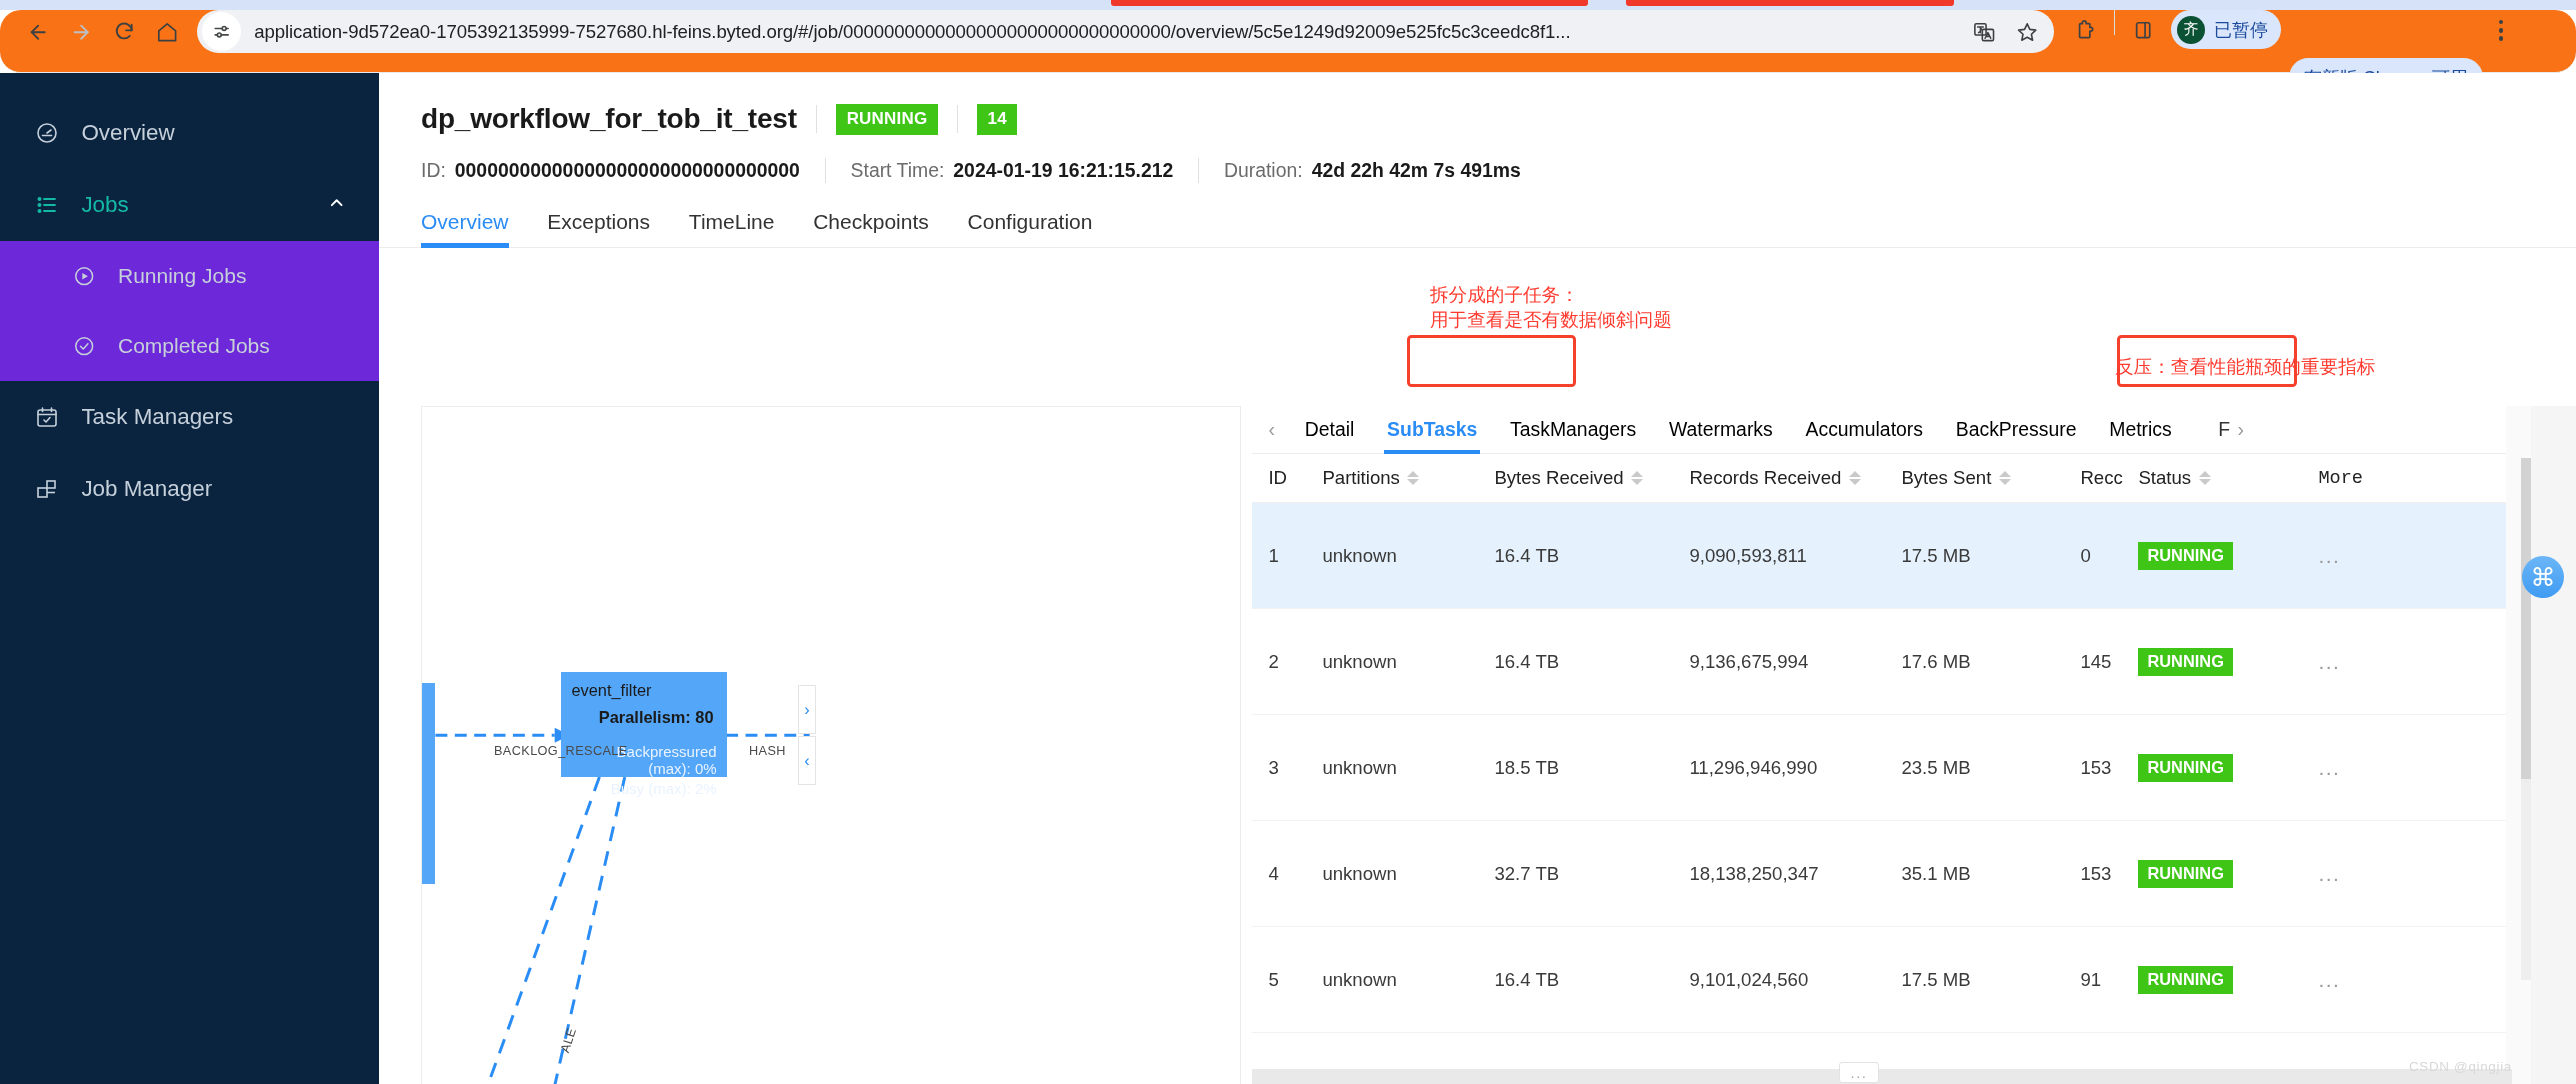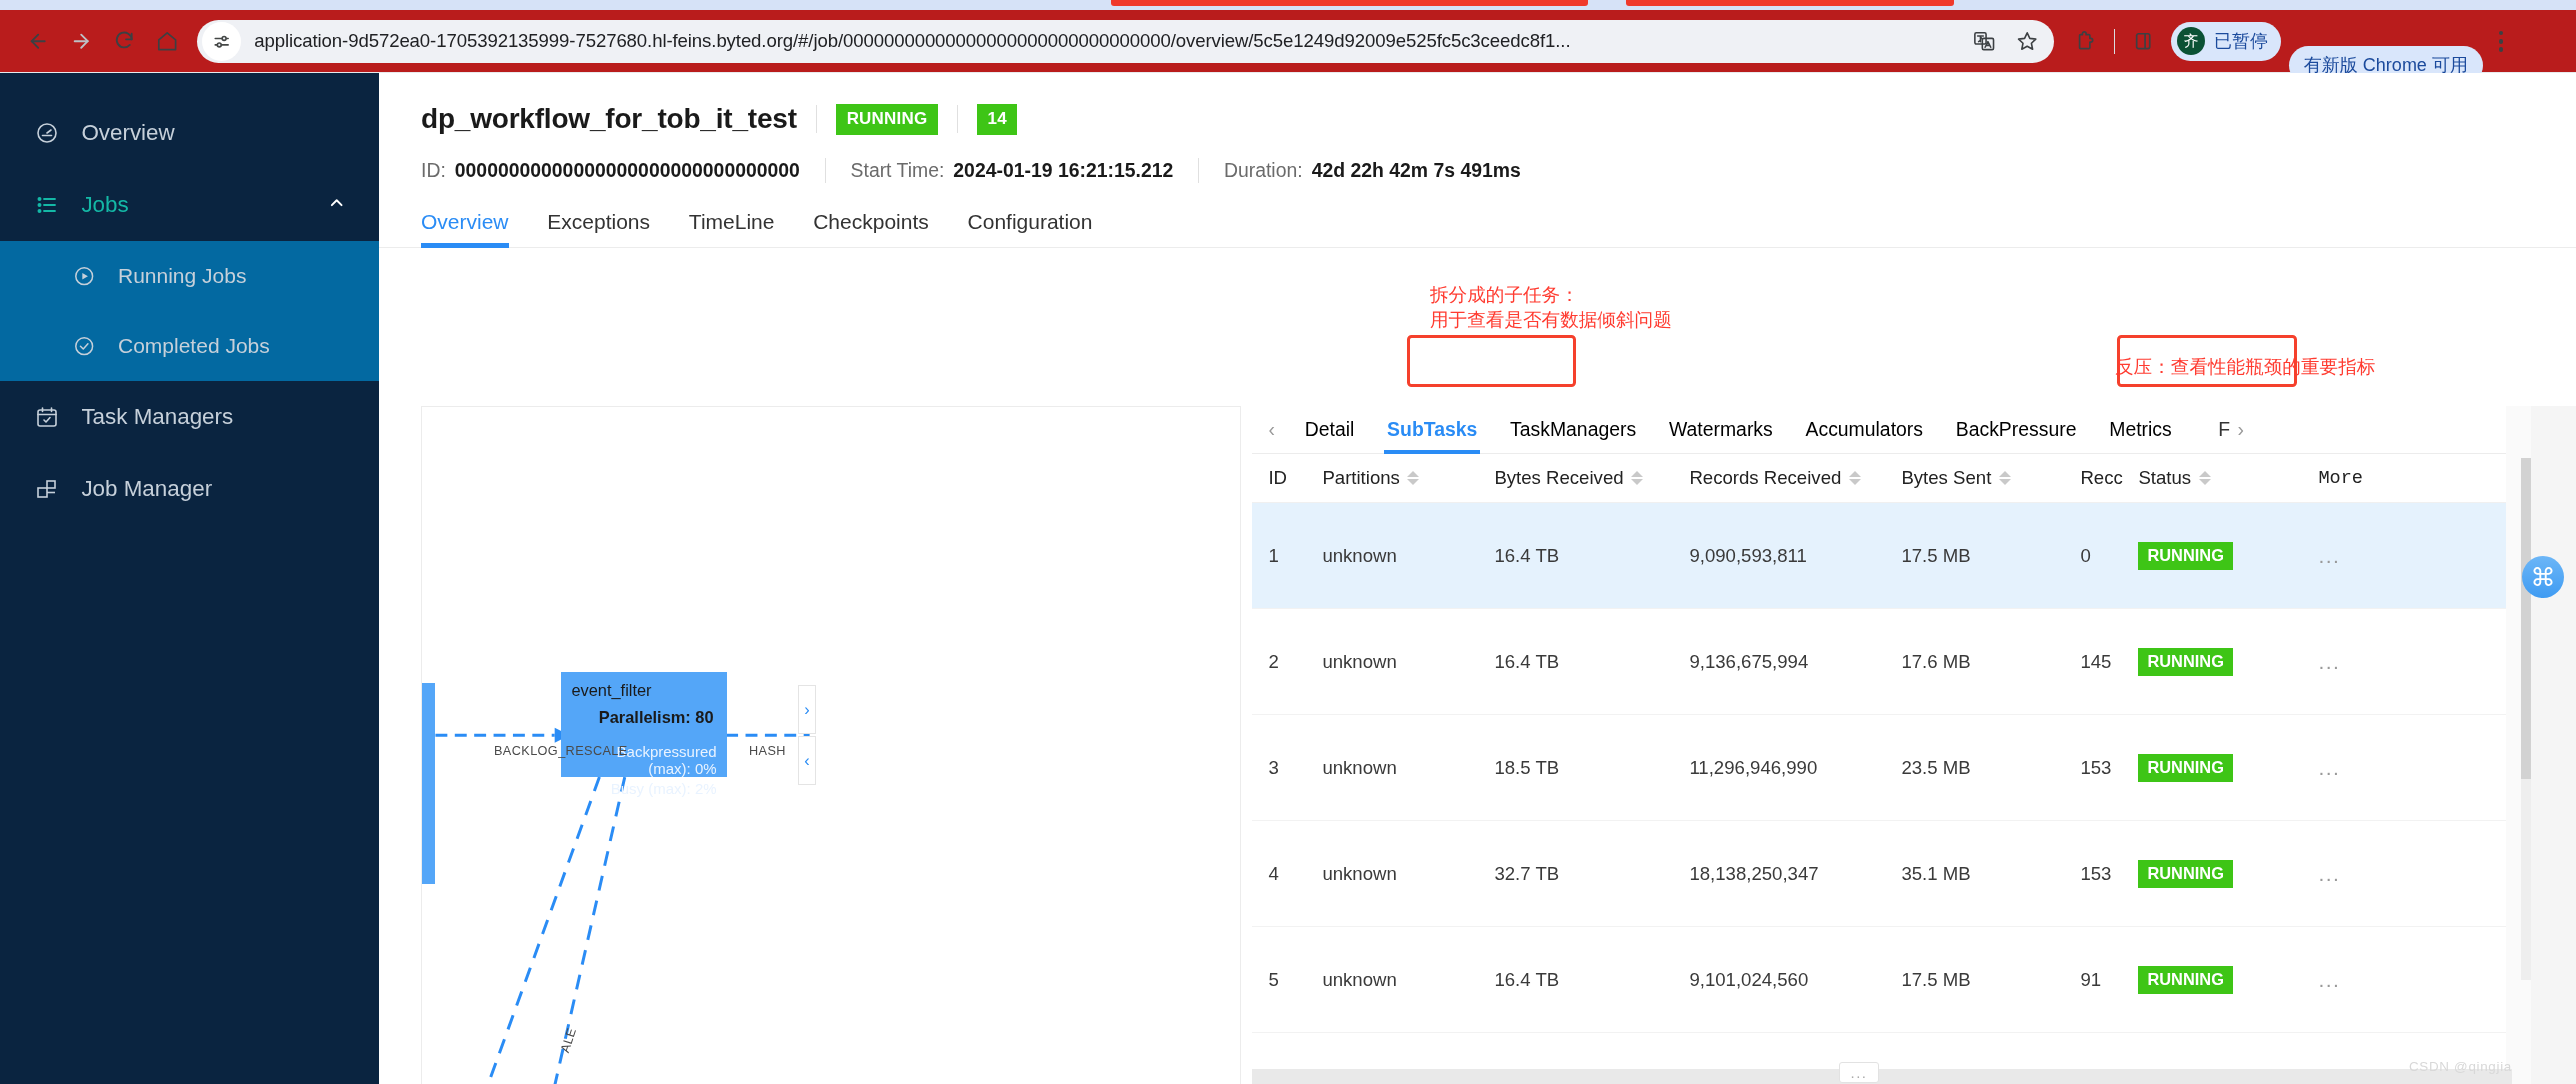--- a/index.html
+++ b/index.html
@@ -22,25 +22,26 @@
     position: absolute; left: 1111px; top: 0; width: 477px; height: 6px;
     background: #f0392b; border-radius: 0 0 3px 3px;
   }
   .tab-red-2 {
     position: absolute; left: 1626px; top: 0; width: 328px; height: 6px;
     background: #f0392b; border-radius: 0 0 3px 3px;
   }
 
   .toolbar {
     height: 63px; width: 100%;
-    background: #b91c1c;
-    display: flex; align-items: center;
+    background: #f97316;
+    display: flex; align-items: flex-start;
     padding: 0 16.4px;
     position: relative;
     border-bottom: 0.7px solid #e8eaed;
+    border-radius: 21px;
   }
   .nav-btn {
     width: 43px; height: 43px; border-radius: 50%;
     display: flex; align-items: center; justify-content: center;
     color: #3c4043; flex: 0 0 auto;
   }
   .nav-btn svg { display: block; }
   .nav-btn.disabled { color: #bdc1c6; }
 
   .omnibox {
@@ -112,21 +113,21 @@
     height: 72px; display: flex; align-items: center;
     padding-left: 34px; gap: 22.4px;
     font-size: 22.4px; color: #c6d0da;
     position: relative;
   }
   .side-item.active-parent { color: #14b8a6; }
   .side-item .chev {
     position: absolute; right: 33px; top: 50%; transform: translateY(-50%);
     color: #ffffff;
   }
-  .submenu { background: #0369a1; }
+  .submenu { background: #6d28d9; }
   .sub-item {
     height: 70px; display: flex; align-items: center;
     padding-left: 72px; gap: 21px;
     font-size: 21px; color: #c6d0da;
   }
   .side-icon { width: 25px; height: 25px; flex: 0 0 25px; display:flex; align-items:center; justify-content:center; }
   .side-icon svg { display: block; }
 
   
   .main {

